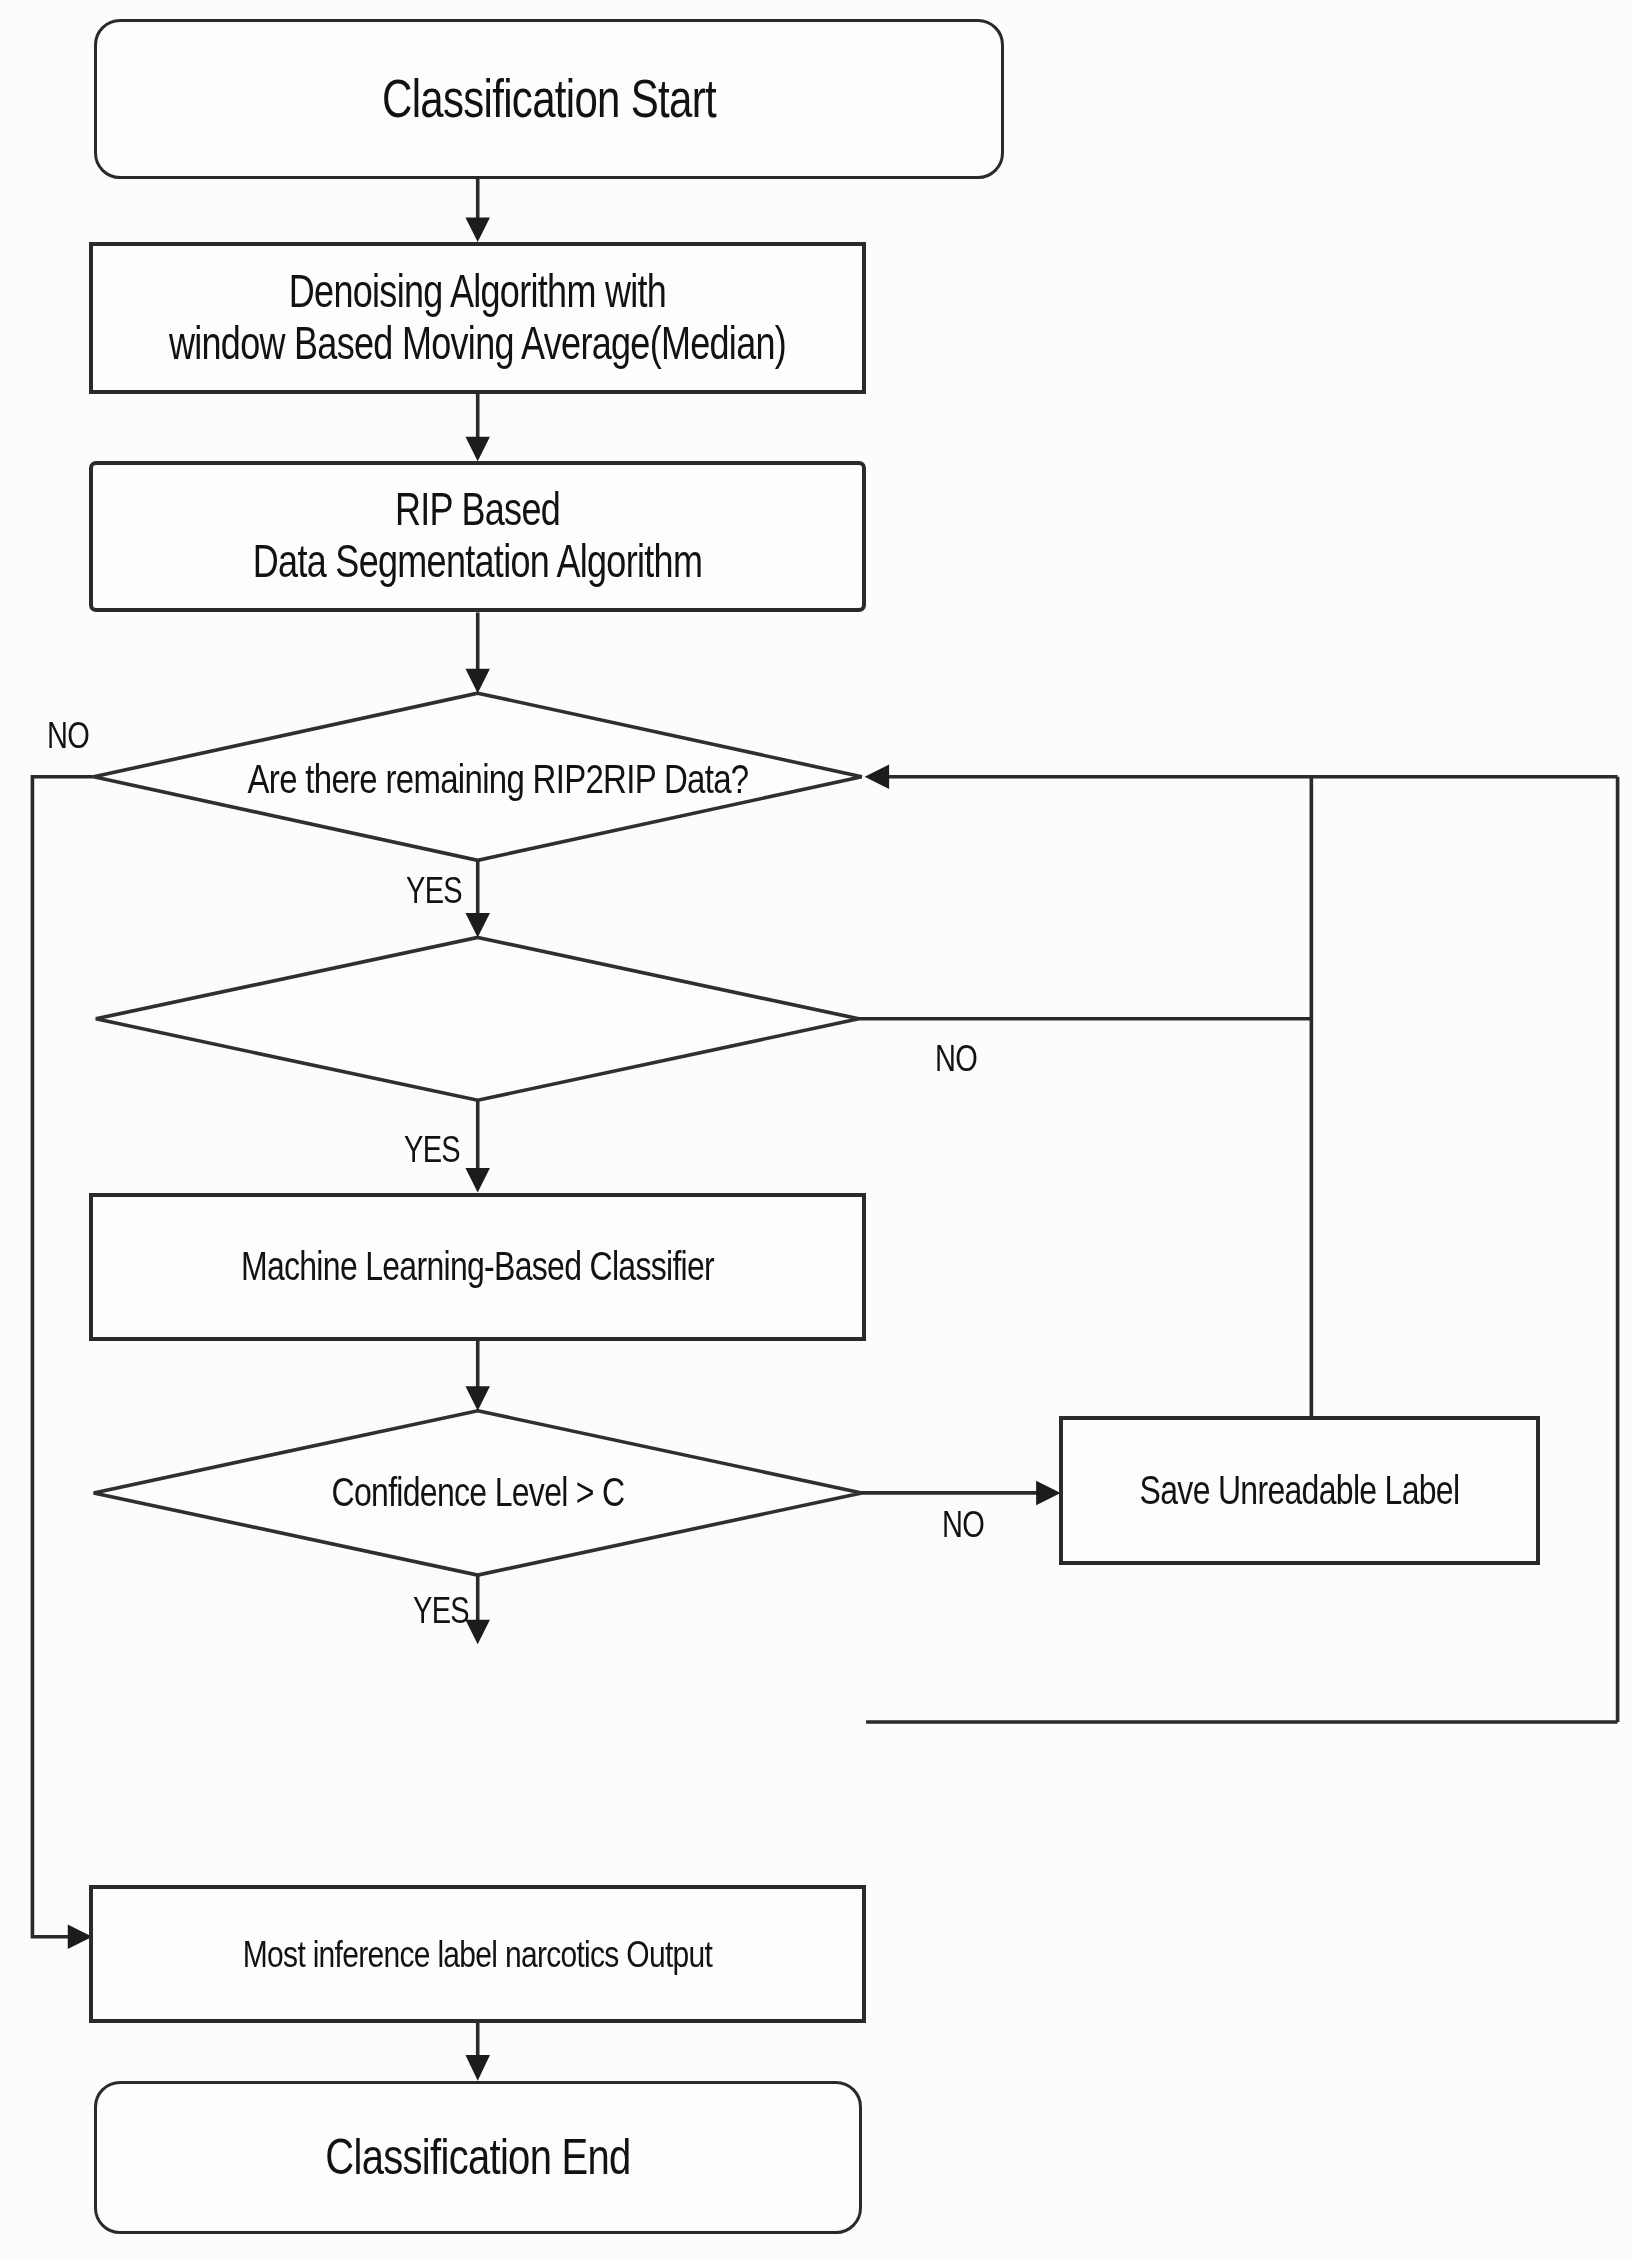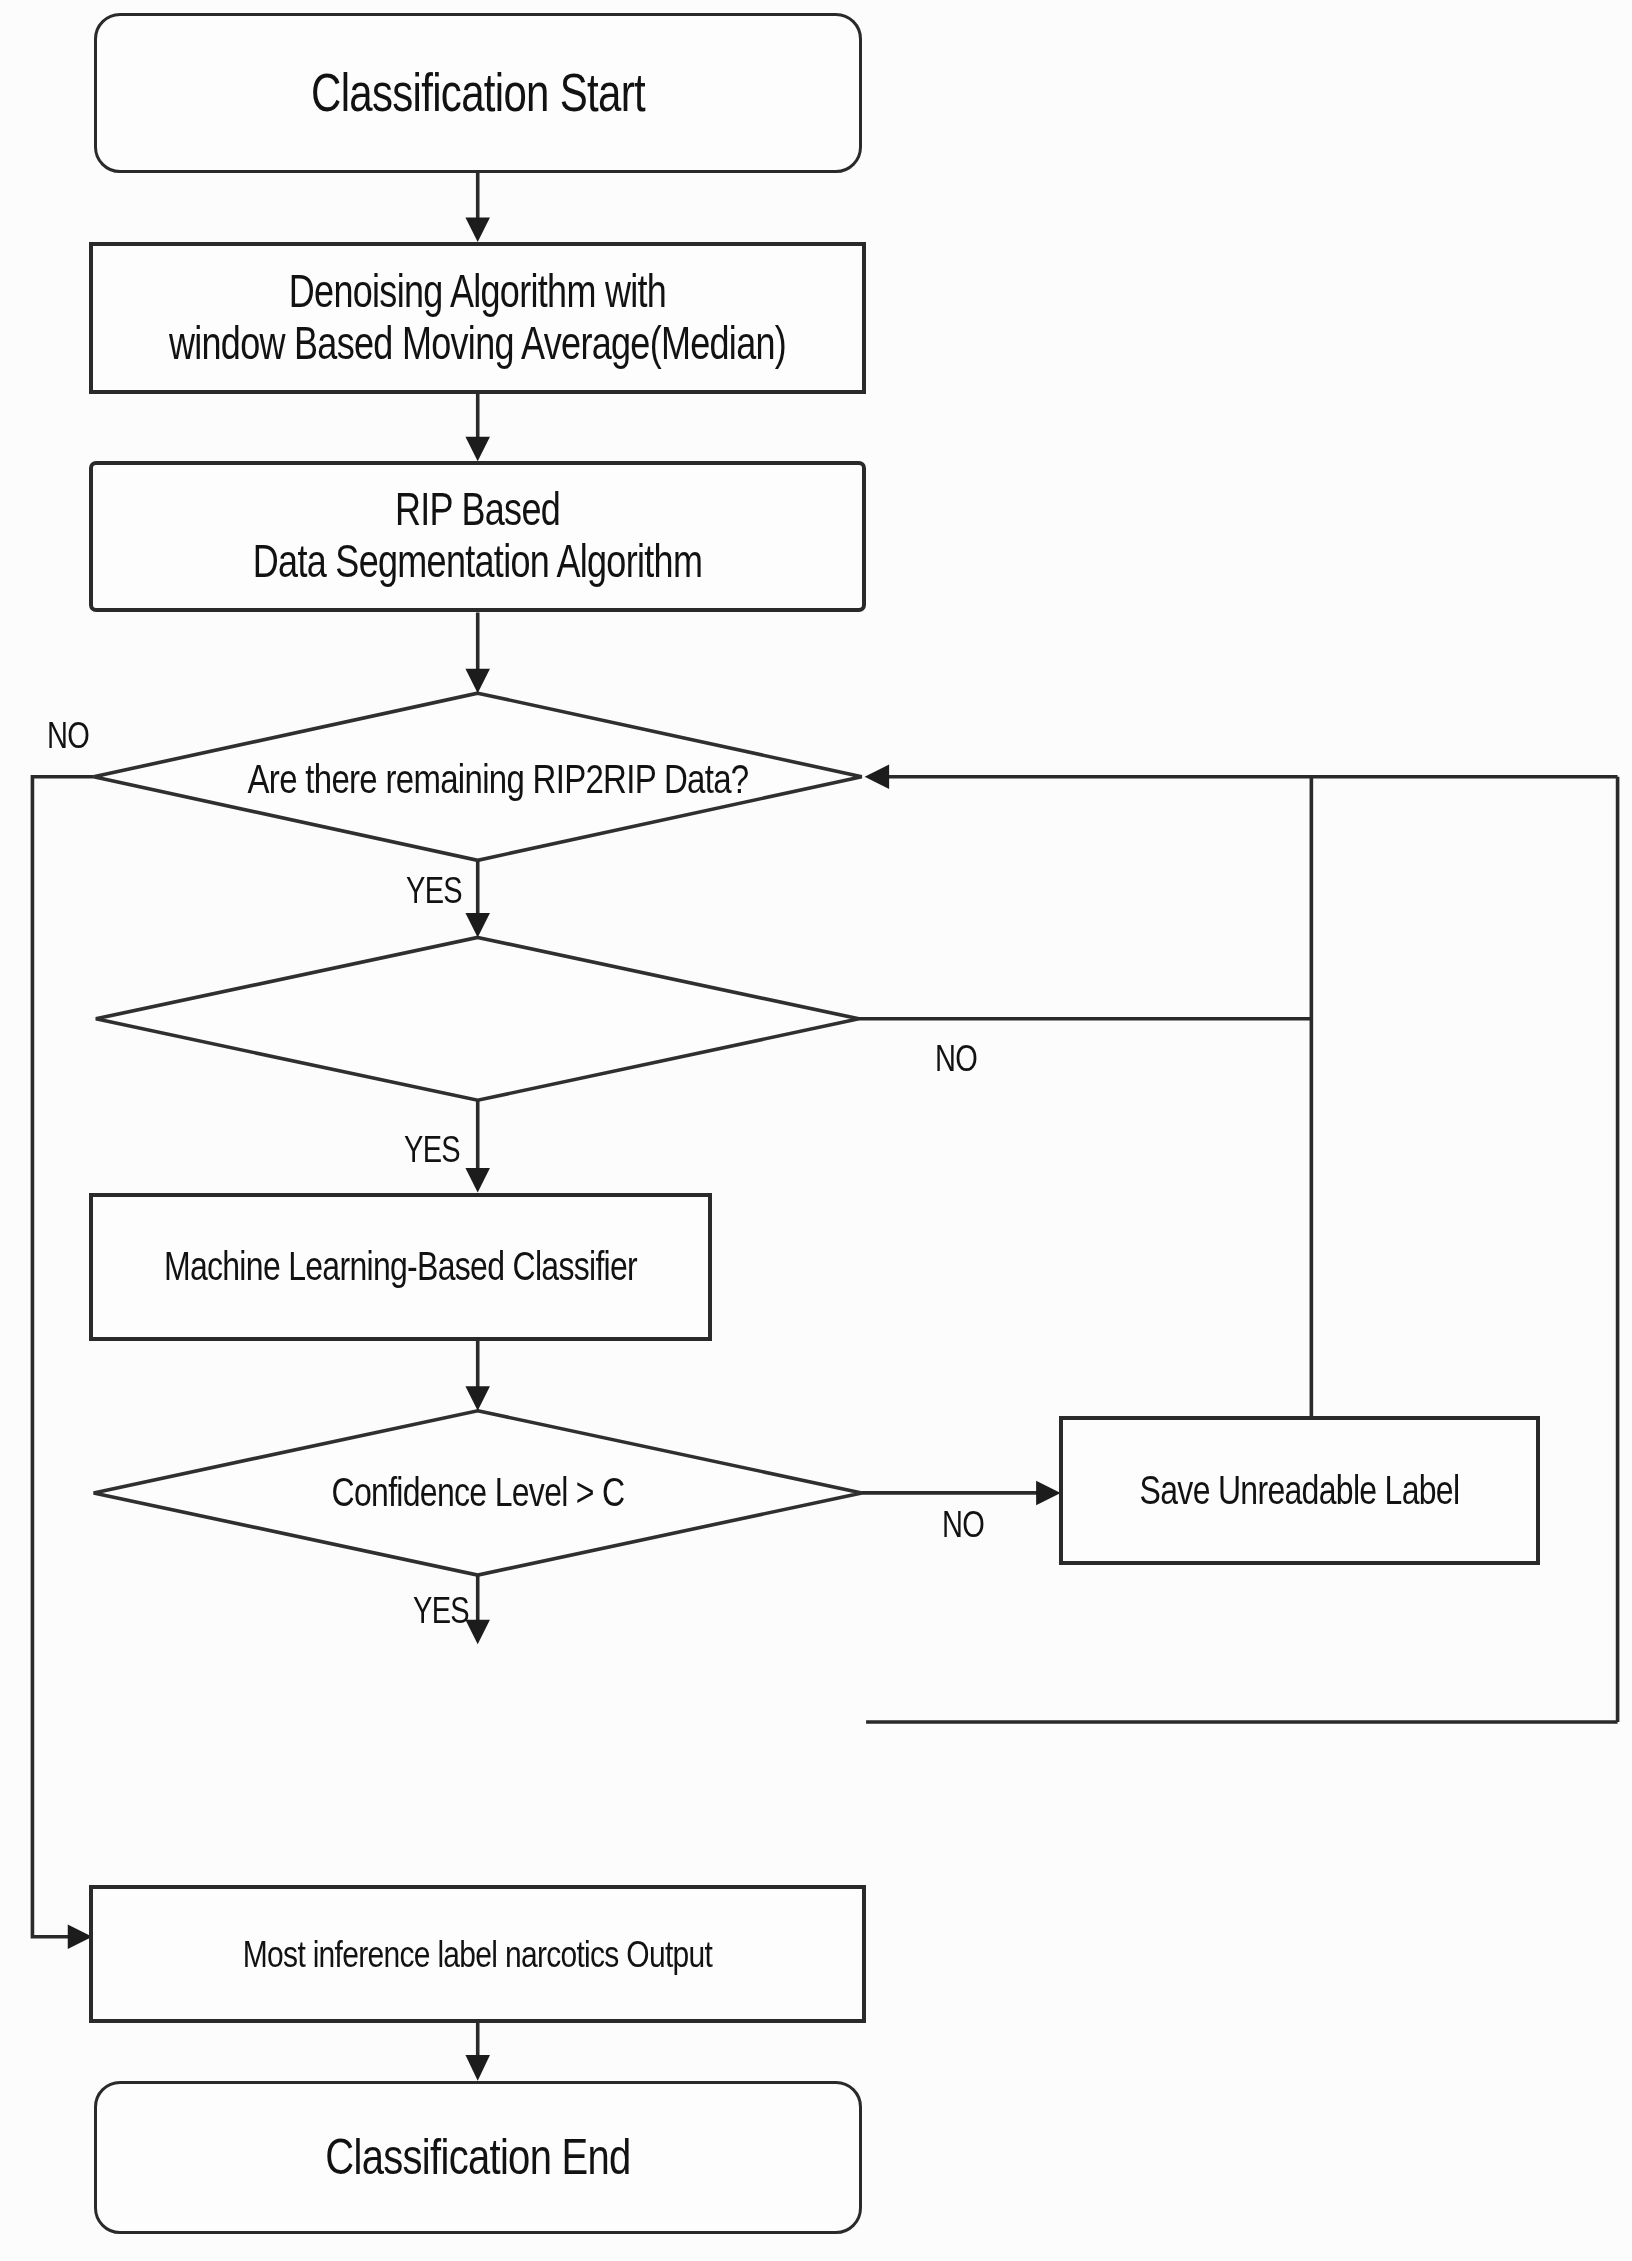--- a/index.html
+++ b/index.html
@@ -73,35 +73,35 @@
 
     <line x1="1202" y1="2390" x2="2245" y2="2390"></line>
     <line x1="2245" y1="2390" x2="2245" y2="1078"></line>
     <line x1="2245" y1="1078" x2="1232" y2="1078"></line>
     <polygon class="head" points="1234,1061 1234,1095 1200,1078"></polygon>
 
     <line x1="663" y1="2780" x2="663" y2="2854"></line>
     <polygon class="head" points="646,2852 680,2852 663,2888"></polygon>
   </svg>
 
-  <div class="node term" style="left:94px; top:13px; width:768px; height:160px;">
+  <div class="node term" style="left:94px; top:19px; width:910px; height:160px;">
     <span class="txt f58">Classification Start</span>
   </div>
 
   <div class="node" style="left:89px; top:242px; width:777px; height:152px;">
     <span class="txt f50">Denoising Algorithm with
 window Based Moving Average(Median)</span>
   </div>
 
   <div class="node" style="left:89px; top:461px; width:777px; height:151px;border-radius:7px;">
     <span class="txt f50">RIP Based
 Data Segmentation Algorithm</span>
   </div>
 
-  <div class="node" style="left:89px; top:1193px; width:623px; height:148px;">
+  <div class="node" style="left:89px; top:1193px; width:777px; height:148px;">
     <span class="txt f44">Machine Learning-Based Classifier</span>
   </div>
 
   <div class="node" style="left:1059px; top:1416px; width:481px; height:149px;">
     <span class="txt f44">Save Unreadable Label</span>
   </div>
 
 
   <div class="node" style="left:89px; top:1885px; width:777px; height:138px;">
     <span class="txt f42">Most inference label narcotics Output</span>

